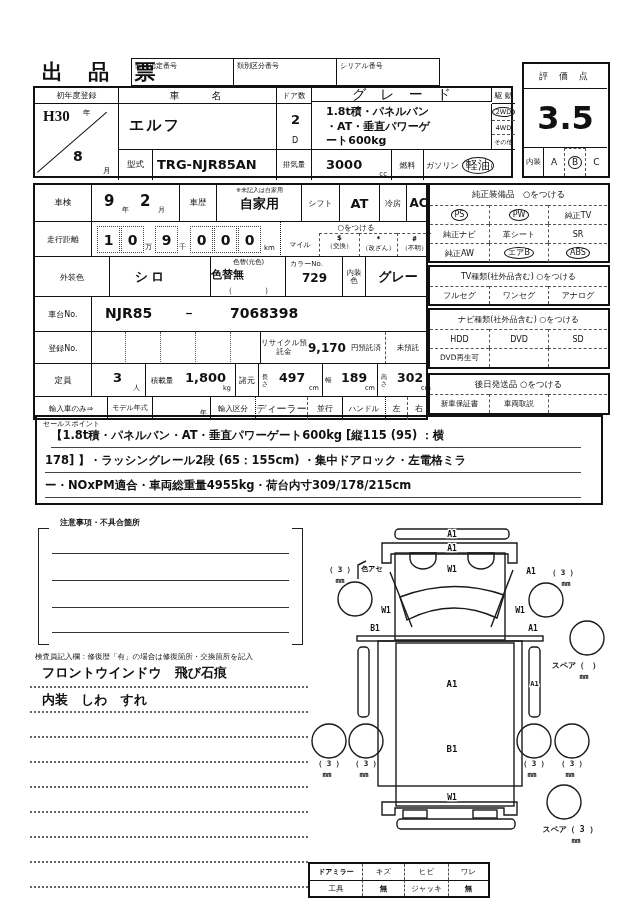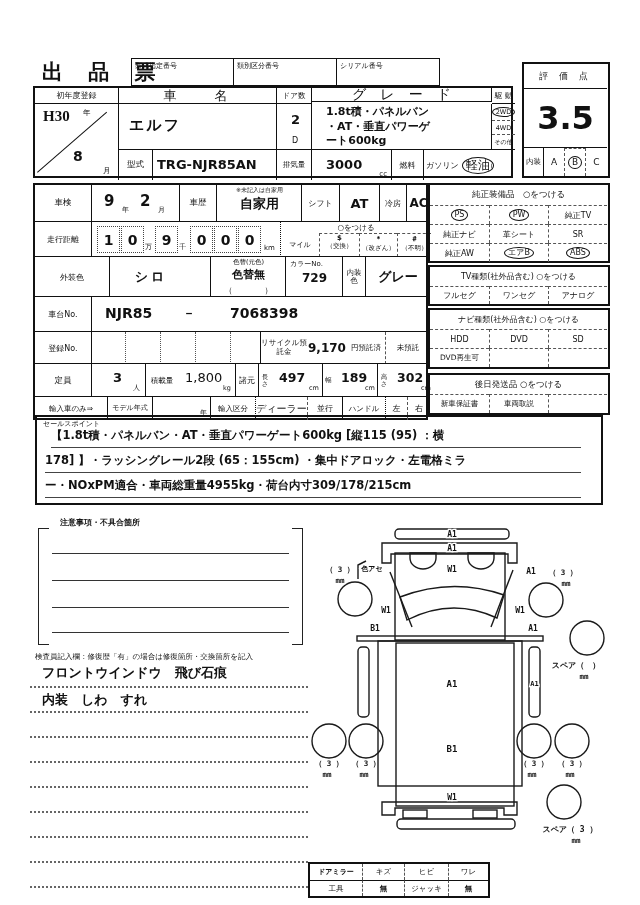--- a/index.html
+++ b/index.html
@@ -35,21 +35,21 @@
   <div class="cell bx" style="left:234px;top:58px;width:103px;height:28px;border-left:none;">
     <span style="position:absolute;left:3px;top:2px;font-size:7px;">類別区分番号</span>
   </div>
   <div class="cell bx" style="left:337px;top:58px;width:103px;height:28px;border-left:none;">
     <span style="position:absolute;left:3px;top:2px;font-size:7px;">シリアル番号</span>
   </div>
 
   <div class="cell thick" style="left:33px;top:86px;width:480px;height:92px;">
 
     <div class="cell c bR bB" style="left:0;top:0;width:84px;height:16px;font-size:8px;">初年度登録</div>
-    <div class="cell c bR bB" style="left:84px;top:0;width:158px;height:16px;font-size:13px;letter-spacing:4px;">車　　名</div>
+    <div class="cell c bR bB" style="left:84px;top:0;width:158px;height:16px;font-size:10px;letter-spacing:4px;">車　　名</div>
     <div class="cell c bR bB" style="left:242px;top:0;width:35px;height:16px;font-size:7.5px;">ドア数</div>
     <div class="cell c bR bB" style="left:277px;top:0;width:180px;height:14px;font-size:14px;">グ　レ　ー　ド</div>
     <div class="cell c bB" style="left:457px;top:0;width:23px;height:16px;font-size:7.5px;">駆 動</div>
 
     <div class="cell bR" style="left:0;top:16px;width:84px;height:76px;">
       <span style="position:absolute;left:8px;top:4px;font-size:15px;font-weight:bold;font-family:Liberation Serif, serif;">H30</span>
       <span style="position:absolute;left:48px;top:4px;font-size:7.5px;">年</span>
       <div style="position:absolute;left:2px;top:68px;width:92px;border-top:1.3px solid #111;transform:rotate(-41deg);transform-origin:0 0;"></div>
       <span style="position:absolute;left:38px;top:44px;font-size:14px;font-weight:bold;">8</span>
       <span style="position:absolute;left:68px;top:62px;font-size:7.5px;">月</span>
@@ -156,21 +156,21 @@
           <div style="font-size:6.5px;">（不明）</div>
         </div>
       </div>
     </div>
 
     <div class="cell bT" style="left:0;top:71px;width:395px;height:40px;">
       <div class="cell c bR" style="left:0;top:0;width:75px;height:40px;font-size:8px;">外装色</div>
       <div class="cell c" style="left:57px;top:0;width:118px;height:40px;font-size:13px;font-weight:bold;letter-spacing:3px;">シロ</div>
       <div class="cell bL" style="left:175px;top:0;width:75px;height:40px;">
         <div style="position:absolute;top:1px;width:75px;text-align:center;font-size:6.5px;">色替(元色)</div>
-        <div style="position:absolute;top:10px;width:75px;text-align:center;font-size:11px;font-weight:bold;">色替無</div>
+        <div style="position:absolute;top:10px;width:75px;text-align:left;font-size:11px;font-weight:bold;">色替無</div>
         <div style="position:absolute;bottom:1px;width:75px;text-align:center;font-size:8px;">（　　　　）</div>
       </div>
       <div class="cell bL" style="left:250px;top:0;width:57px;height:40px;">
         <div style="position:absolute;top:2px;left:4px;font-size:7px;">カラーNo.</div>
         <div style="position:absolute;top:14px;width:57px;text-align:center;font-size:12px;font-weight:bold;">729</div>
       </div>
       <div class="cell c bL" style="left:307px;top:0;width:23px;height:40px;font-size:7.5px;line-height:1.1;">
           <span>内装色</span>
         </div>
       <div class="cell c bL" style="left:330px;top:0;width:65px;height:40px;font-size:13px;font-weight:bold;">グレー</div>
@@ -195,21 +195,21 @@
       <div class="cell c" style="left:272px;top:0;width:40px;height:32px;font-size:12px;font-weight:bold;">9,170</div>
       <div class="cell c" style="left:312px;top:0;width:38px;height:32px;font-size:7.5px;">円預託済</div>
       <div class="cell c" style="left:350px;top:0;width:45px;height:32px;font-size:7.5px;border-left:1.2px dashed #555;">未預託</div>
     </div>
 
     <div class="cell bT" style="left:0;top:178px;width:395px;height:33px;">
       <div class="cell c bR" style="left:0;top:0;width:57px;height:33px;font-size:8.5px;">定員</div>
       <span style="position:absolute;left:78px;top:6px;font-size:13px;font-weight:bold;">3</span>
       <span style="position:absolute;left:98px;top:19px;font-size:7px;">人</span>
       <div class="cell c bL" style="left:110px;top:0;width:33px;height:33px;font-size:7.5px;">積載量</div>
-      <span style="position:absolute;left:150px;top:6px;font-size:13px;font-weight:normal;">1,800</span>
+      <span style="position:absolute;left:150px;top:6px;font-size:13px;font-weight:bold;">1,800</span>
       <span style="position:absolute;left:188px;top:20px;font-size:6.5px;">kg</span>
       <div class="cell c bL" style="left:200px;top:0;width:23px;height:33px;font-size:8px;">諸元</div>
       <div class="cell c bL" style="left:223px;top:0;width:13px;height:33px;font-size:6.5px;line-height:1.05;">
           <span>長さ</span>
         </div>
       <span style="position:absolute;left:244px;top:6px;font-size:12.5px;font-weight:bold;">497</span>
       <span style="position:absolute;left:274px;top:20px;font-size:6.5px;">cm</span>
       <div class="cell c bL" style="left:287px;top:0;width:12px;height:33px;font-size:6.5px;">
           <span>幅</span>
         </div>

